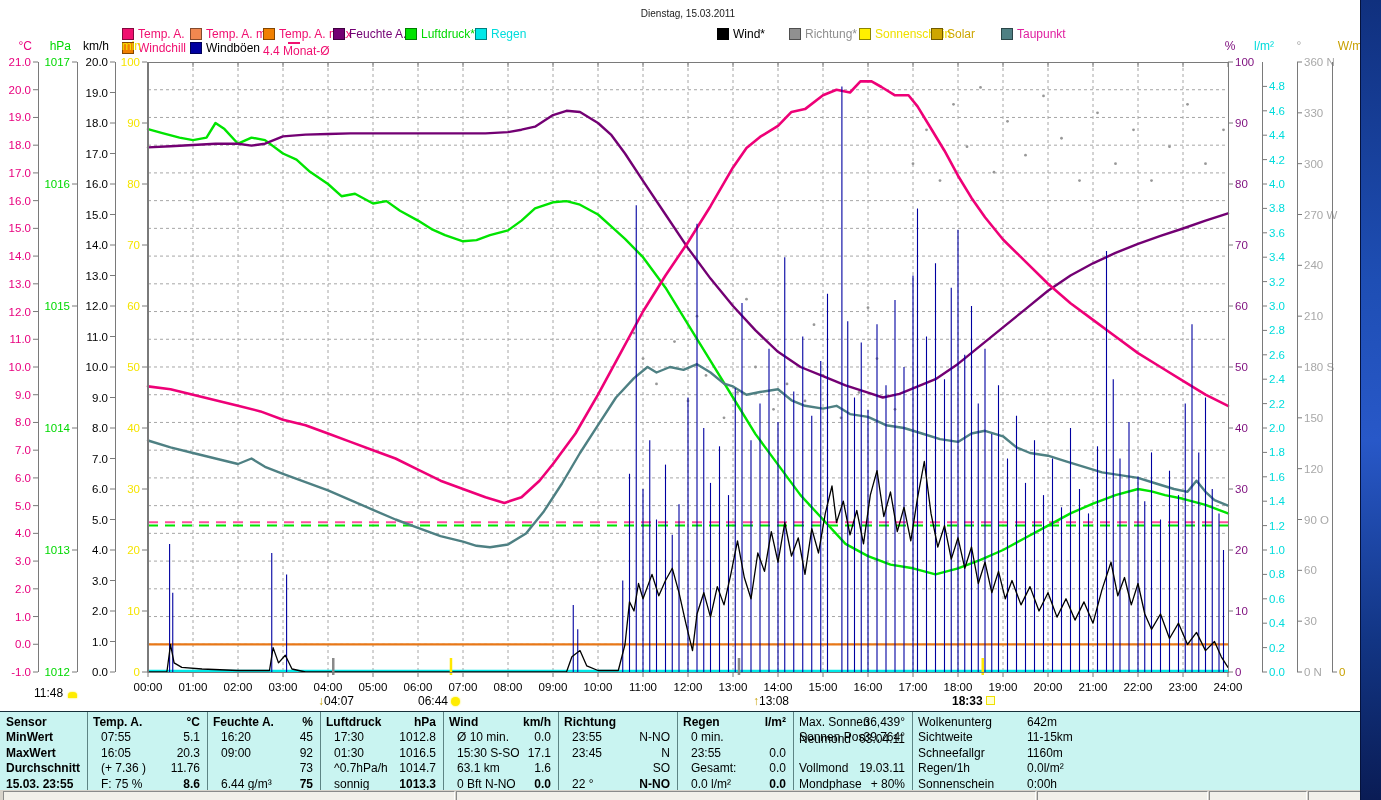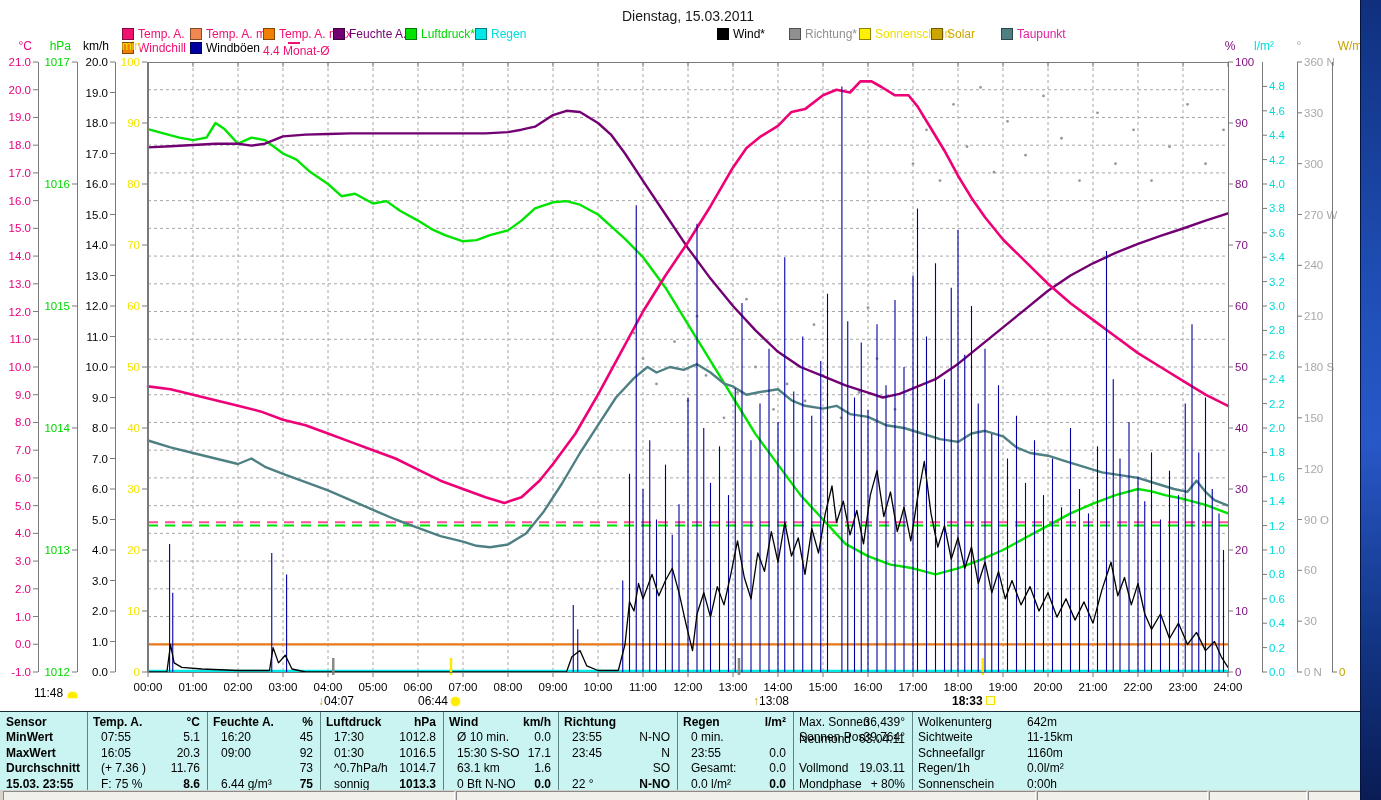--- a/index.html
+++ b/index.html
@@ -1,19 +1,19 @@
 <!DOCTYPE html>
 <html><head>
 <meta charset="utf-8">
 <style>
   html,body{margin:0;padding:0;background:#fff;}
   #app{position:relative;width:1381px;height:800px;background:#ffffff;overflow:hidden;
        font-family:"Liberation Sans", sans-serif; -webkit-font-smoothing:none;}
   .abs{position:absolute;}
-  #page-title{top:8px;left:148px;width:1080px;text-align:center;font-size:14px;color:#1a1a1a;}
+  #page-title{top:8px;left:148px;width:1080px;text-align:center;font-size:10px;color:#1a1a1a;}
   .legend-item{height:12px;font-size:12px;white-space:nowrap;display:flex;align-items:center;}
   .legend-box{width:10px;height:10px;display:inline-block;margin-right:4px;border:1px solid rgba(0,0,0,.45);}
   .annot{font-size:12px;color:#000;white-space:nowrap;}
   .annot .arrow{font-weight:bold;color:#c8a000;}
   .sun-dot{display:inline-block;width:9px;height:9px;border-radius:50%;background:#ffec00;vertical-align:-1px;margin-left:3px;box-shadow:0 0 2px #ffec00;}
   .sq{display:inline-block;width:7px;height:7px;border:1px solid #f0e000;background:#ffffd0;vertical-align:0px;margin-left:3px;}
   #stats{top:711px;left:0;width:1364px;height:79px;background:#c9f4f1;border-top:1px solid #17303a;font-size:12px;color:#000;}
   .t-sep{position:absolute;top:0;width:1px;height:79px;background:#5d8484;}
   .t-cell{position:absolute;height:15px;white-space:nowrap;}
   .t-left{position:absolute;left:8px;}

